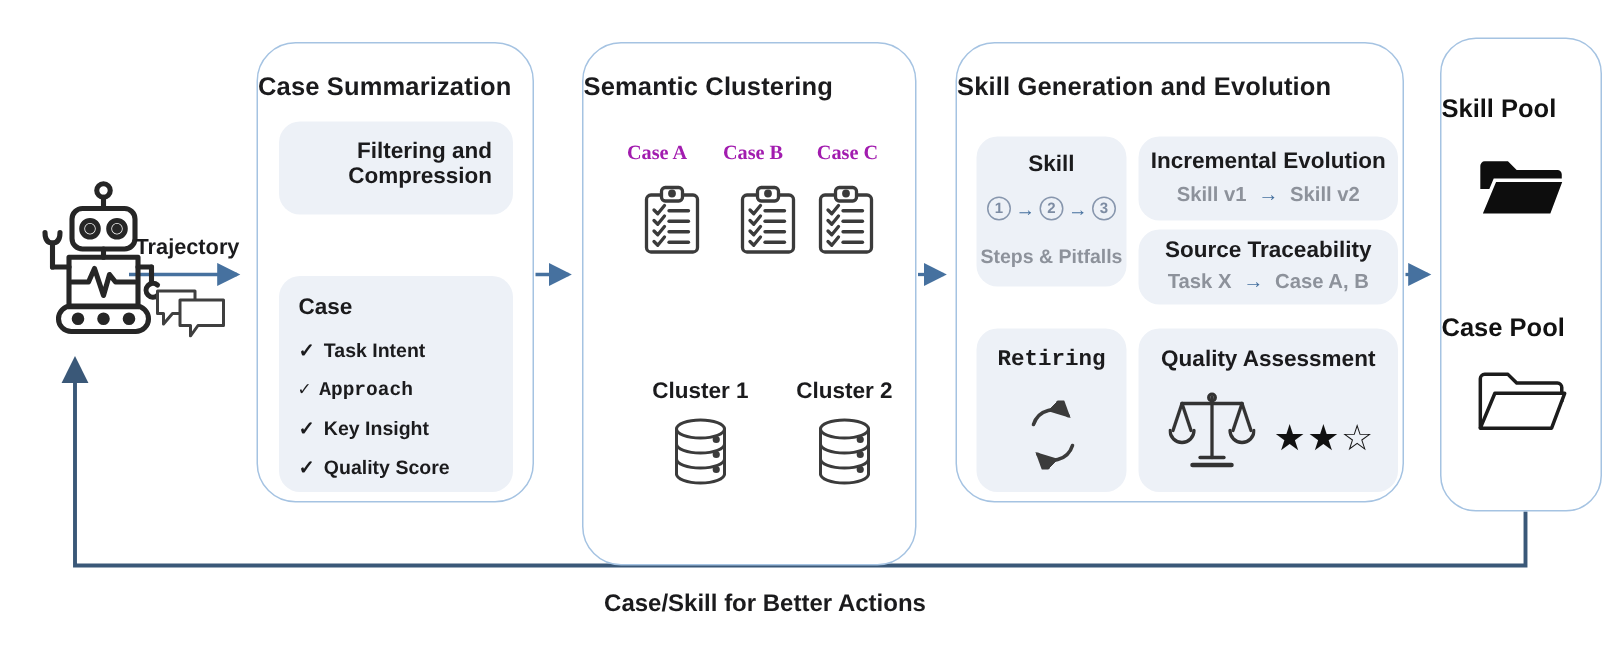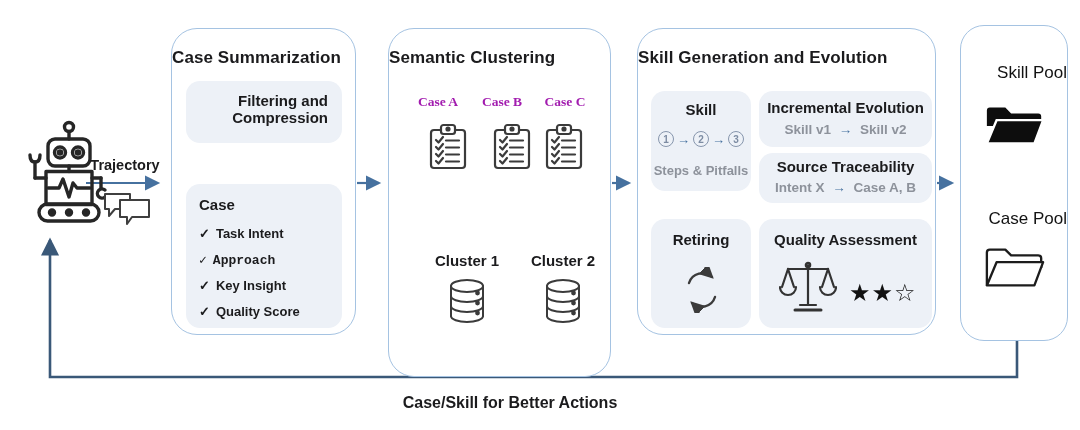--- a/index.html
+++ b/index.html
@@ -31,21 +31,21 @@
   .step-circle {
     width:16px; height:16px; border:1.4px solid #8796ad; border-radius:50%;
     color:#7d8ca3; font-size:10px; font-weight:700;
     display:inline-flex; align-items:center; justify-content:center;
   }
   .step-arrow { color:#46719f; font-size:13px; font-weight:700; line-height:1; }
 
   .evo-line { position:absolute; width:100%; text-align:center; font-size:13.5px; white-space:nowrap; }
   .evo-line .blue-arrow { color:#46719f; font-weight:700; padding:0 4px; }
 
-  .pool-label { position:absolute; width:100%; text-align:right; font-size:17px; font-weight:400; color:#121212; }
+  .pool-label { position:absolute; width:100%; text-align:left; font-size:17px; font-weight:700; color:#121212; }
 
   .footer-caption {
     position:absolute; left:330px; top:394px; width:360px; text-align:center;
     font-size:16px; font-weight:700; color:#1b1b1d;
   }
   .traj-label { position:absolute; left:84px; top:157px; width:82px; text-align:center;
     font-size:14.5px; font-weight:700; color:#1b1b1d; }
 
   .stars { font-size:24px; color:#111; letter-spacing:1px; line-height:1; }
   svg { display:block; }
@@ -252,28 +252,28 @@
       <div class="evo-line" style="top:31px;">
         <span class="graytxt">Skill v1</span>
         <span class="blue-arrow">→</span>
         <span class="graytxt">Skill v2</span>
       </div>
     </div>
 
     <div class="subbox" style="left:121px; top:124px; width:173px; height:50px;">
       <div class="subtitle" style="padding-top:5px;">Source Traceability</div>
       <div class="evo-line" style="top:27px;">
-        <span class="graytxt">Intent X</span>
+        <span class="graytxt">Task X</span>
         <span class="blue-arrow">→</span>
         <span class="graytxt">Case A, B</span>
       </div>
     </div>
 
     <div class="subbox" style="left:13px; top:190px; width:100px; height:109px;">
-      <div class="subtitle" style="padding-top:12px;">Retiring</div>
+      <div class="subtitle" style="padding-top:12px;font-family:Liberation Mono, monospace;">Retiring</div>
       <svg style="position:absolute; left:28px; top:48px;" width="46" height="46" viewBox="0 0 46 46">
         <defs>
           <marker id="mCyc" markerWidth="7" markerHeight="7" refX="5" refY="3" orient="auto">
             <path d="M0,0 L6,3 L0,6 z" fill="#3b3b3b"></path>
           </marker>
         </defs>
         <g stroke="#3b3b3b" stroke-width="2.4" fill="none" stroke-linecap="round">
           <path d="M10,16 A14,14 0 0 1 33,10" marker-end="url(#mCyc)"></path>
           <path d="M36,30 A14,14 0 0 1 13,36" marker-end="url(#mCyc)"></path>
         </g>

